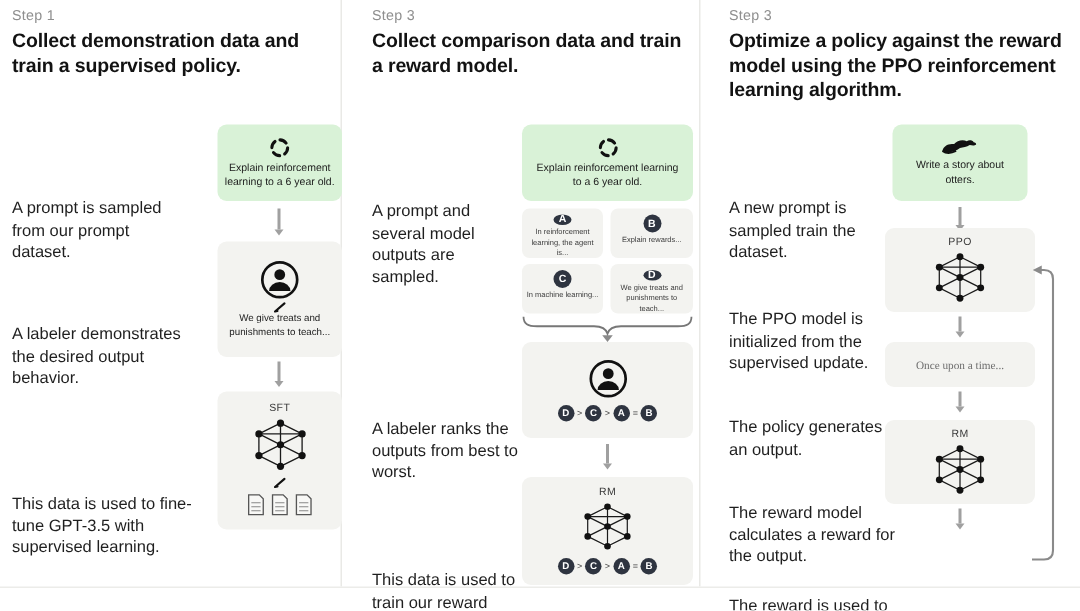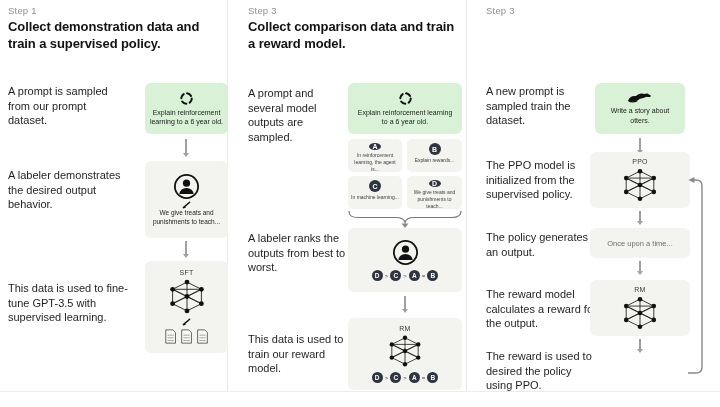--- a/index.html
+++ b/index.html
@@ -3,40 +3,40 @@
 <meta charset="utf-8">
 <style>
   html,body{margin:0;padding:0;background:#fff;}
   .canvas{position:relative;width:720px;height:407px;background:#ffffff;overflow:hidden;
           font-family:"Liberation Sans",sans-serif;color:#1f1f1f;padding-left:27px;}
   .vdiv{position:absolute;top:0;width:1px;height:391px;background:#e9e9e6;}
   .hdiv{position:absolute;left:0;top:391px;width:720px;height:1px;background:#ecedecc;background:#ecece9;}
   .col{position:absolute;top:0;height:407px;}
   .step{position:absolute;font-size:9.5px;color:#8f8f8f;letter-spacing:.2px;}
   .heading{position:absolute;margin:0;font-size:13px;line-height:1.28;font-weight:bold;color:#121212;letter-spacing:-.1px;}
-  .cap{position:absolute;font-size:11px;line-height:1.32;color:#1f1f1f;}
+  .cap{position:absolute;font-size:11px;line-height:1.32;color:#1f1f1f;margin-top:48px;}
   .box{position:absolute;border-radius:6px;display:flex;flex-direction:column;align-items:center;justify-content:center;text-align:center;box-sizing:border-box;}
   .green{background:#d9f2d7;}
   .gray{background:#f3f3f0;}
   .boxtext{font-size:7px;line-height:1.35;color:#1c1c1c;}
   .boxlabel{font-size:7px;color:#3a3a3a;letter-spacing:.3px;margin-bottom:2px;}
   .minibox{background:#f3f3f0;border-radius:5px;position:absolute;display:flex;flex-direction:column;align-items:center;box-sizing:border-box;padding-top:4px;}
   .minicircle{width:12px;height:12px;border-radius:50%;background:#2e3440;color:#fff;font-size:7px;font-weight:bold;
               display:flex;align-items:center;justify-content:center;}
   .minitext{font-size:5px;line-height:1.35;color:#3c3c3c;margin-top:2px;padding:0 3px;text-align:center;}
   .arrow{position:absolute;width:12px;display:flex;flex-direction:column;align-items:center;}
   .arrow .shaft{width:1.3px;background:#a0a0a0;flex:1;}
   .arrow .head{width:0;height:0;border-left:3.5px solid transparent;border-right:3.5px solid transparent;border-top:4.5px solid #a0a0a0;}
   .rank{display:flex;align-items:center;gap:2px;margin-top:4px;}
   .rankc{width:11px;height:11px;border-radius:50%;background:#2e3440;color:#fff;font-size:6.5px;font-weight:bold;
          display:flex;align-items:center;justify-content:center;}
   .ranks{font-size:6px;color:#444;}
   .rk{font-family:"Liberation Serif",serif;font-style:italic;font-size:13px;color:#222;}
   .rk sub{font-size:8px;}
-  .outtext{font-size:7.5px;color:#6e6e6e;}
+  .outtext{font-size:7.5px;color:#6e6e6e;font-family:Liberation Serif, serif;}
   svg{display:block;}
 </style>
 </head>
 <body>
 
 <div class="canvas">
   <div class="vdiv" style="left:227px"></div>
   <div class="vdiv" style="left:466px"></div>
   <div class="hdiv"></div>
 
@@ -209,38 +209,39 @@
         <span class="ranks">&gt;</span>
         <span class="rankc">A</span>
         <span class="ranks">=</span>
         <span class="rankc">B</span>
       </div>
     </div>
   </section>
 
   <section class="col" style="left:466px;width:254px">
     <div class="step" style="left:20px;top:5px">Step 3</div>
+    <h2 class="heading" style="left:20px;top:19px;width:228px">Optimize a policy against the reward model using the PPO reinforcement learning algorithm.</h2>
 
     <div class="cap" style="left:20px;top:84px;width:106px">A new prompt is sampled train the dataset.</div>
     <div class="box green" style="left:129px;top:83px;width:90px;height:51px;padding:3px">
       <span>
         <svg width="26" height="12" viewBox="0 0 40 18">
           <path d="M2,13 C3,8 8,5 14,6 C17,2 23,1 27,3 C29,1.5 33,2 34,4 C35.5,4 37,5 36.5,6.5 C35,8 32,7.5 30,7 C27,9 23,9.5 20,10 C15,14 7,16 2,13 Z" fill="#111"></path>
           <path d="M2,13 C6,16 12,15 16,13" fill="none" stroke="#111" stroke-width="2"></path>
         </svg>
       </span>
       <div class="boxtext" style="margin-top:2px;width:60px">Write a story about otters.</div>
     </div>
 
     <div class="arrow" style="left:168px;top:138px;height:16px">
         <div class="shaft"></div>
         <div class="head"></div>
       </div>
 
-    <div class="cap" style="left:20px;top:158px;width:114px">The PPO model is initialized from the supervised policy.</div>
+    <div class="cap" style="left:20px;top:158px;width:114px">The PPO model is initialized from the supervised update.</div>
     <div class="box gray" style="left:124px;top:152px;width:100px;height:56px;padding:3px">
       <div class="boxlabel">PPO</div>
       <span>
         <svg width="46" height="36" viewBox="0 0 60 46">
           <g stroke="#1a1a1a" stroke-width="1.1" fill="none">
             <path d="M30,5 L12,14 M30,5 L48,14 M12,14 L48,14 M12,14 L30,23 M48,14 L30,23 M12,14 L12,32 M48,14 L48,32 M12,32 L30,23 M48,32 L30,23 M12,32 L30,41 M48,32 L30,41 M12,14 L48,32 M48,14 L12,32 M30,5 L30,23 M30,23 L30,41"></path>
           </g>
           <g fill="#111">
             <circle cx="30" cy="5" r="3"></circle>
               <circle cx="12" cy="14" r="3"></circle>

